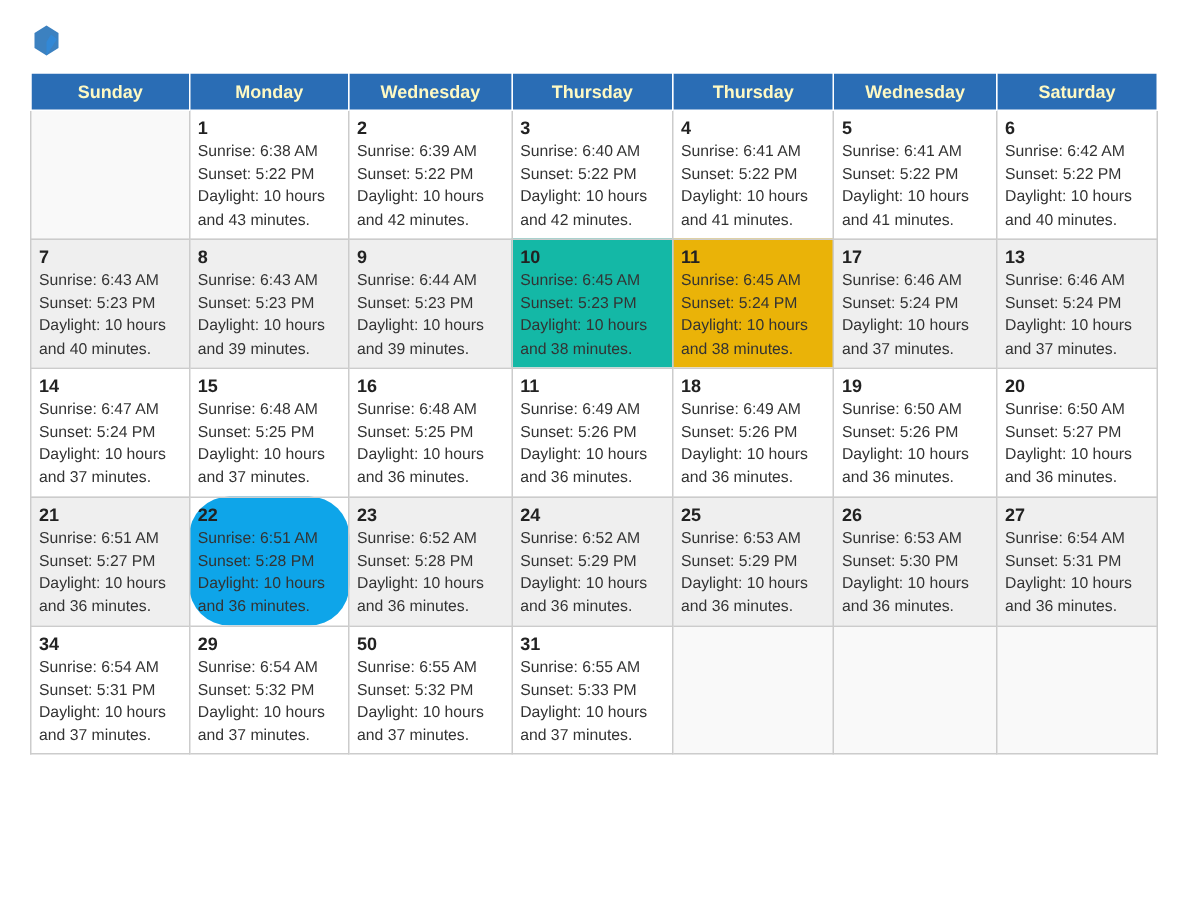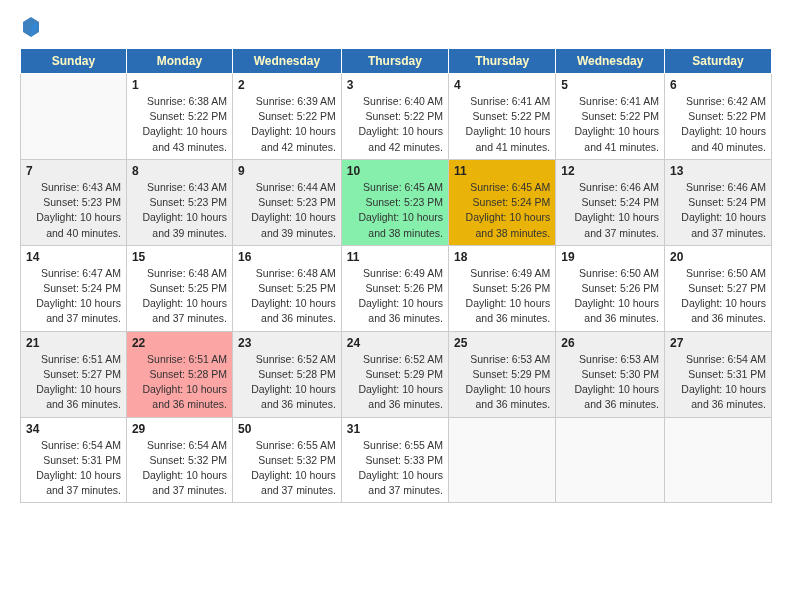--- a/index.html
+++ b/index.html
@@ -82,21 +82,20 @@
       font-size: 12px;
       font-weight: bold;
       color: #222;
       display: block;
       margin-bottom: 2px;
     }
     .day-info {
       color: #333;
       font-size: 10.5px;
       line-height: 1.45;
-      text-align: right;
     }
     .empty-cell {
       background: #f9f9f9;
     }
   </style>
 </head>
 <body>
 
 <div class="page">
   <div class="header">
@@ -191,36 +190,36 @@
 Daylight: 10 hours
 and 39 minutes.</div>
           </td>
           <td style="background: rgb(239, 239, 239);">
             <span class="day-num">9</span>
             <div class="day-info" style="white-space: pre-line;">Sunrise: 6:44 AM
 Sunset: 5:23 PM
 Daylight: 10 hours
 and 39 minutes.</div>
           </td>
-          <td style="background: #86efac;">
+          <td style="background: #14b8a6;">
             <span class="day-num">10</span>
             <div class="day-info" style="white-space: pre-line;">Sunrise: 6:45 AM
 Sunset: 5:23 PM
 Daylight: 10 hours
 and 38 minutes.</div>
           </td>
           <td style="background: #eab308;">
             <span class="day-num">11</span>
             <div class="day-info" style="white-space: pre-line;">Sunrise: 6:45 AM
 Sunset: 5:24 PM
 Daylight: 10 hours
 and 38 minutes.</div>
           </td>
           <td style="background: rgb(239, 239, 239);">
-            <span class="day-num">12</span>
+            <span class="day-num">17</span>
             <div class="day-info" style="white-space: pre-line;">Sunrise: 6:46 AM
 Sunset: 5:24 PM
 Daylight: 10 hours
 and 37 minutes.</div>
           </td>
           <td style="background: rgb(239, 239, 239);">
             <span class="day-num">13</span>
             <div class="day-info" style="white-space: pre-line;">Sunrise: 6:46 AM
 Sunset: 5:24 PM
 Daylight: 10 hours
@@ -279,21 +278,21 @@
           </td>
         </tr>
         <tr style="background: rgb(240, 240, 240);">
           <td style="background: rgb(239, 239, 239);">
             <span class="day-num">21</span>
             <div class="day-info" style="white-space: pre-line;">Sunrise: 6:51 AM
 Sunset: 5:27 PM
 Daylight: 10 hours
 and 36 minutes.</div>
           </td>
-          <td style="background: #fca5a5;">
+          <td style="background: #0ea5e9; border-radius: 27px;">
             <span class="day-num">22</span>
             <div class="day-info" style="white-space: pre-line;">Sunrise: 6:51 AM
 Sunset: 5:28 PM
 Daylight: 10 hours
 and 36 minutes.</div>
           </td>
           <td style="background: rgb(239, 239, 239);">
             <span class="day-num">23</span>
             <div class="day-info" style="white-space: pre-line;">Sunrise: 6:52 AM
 Sunset: 5:28 PM

